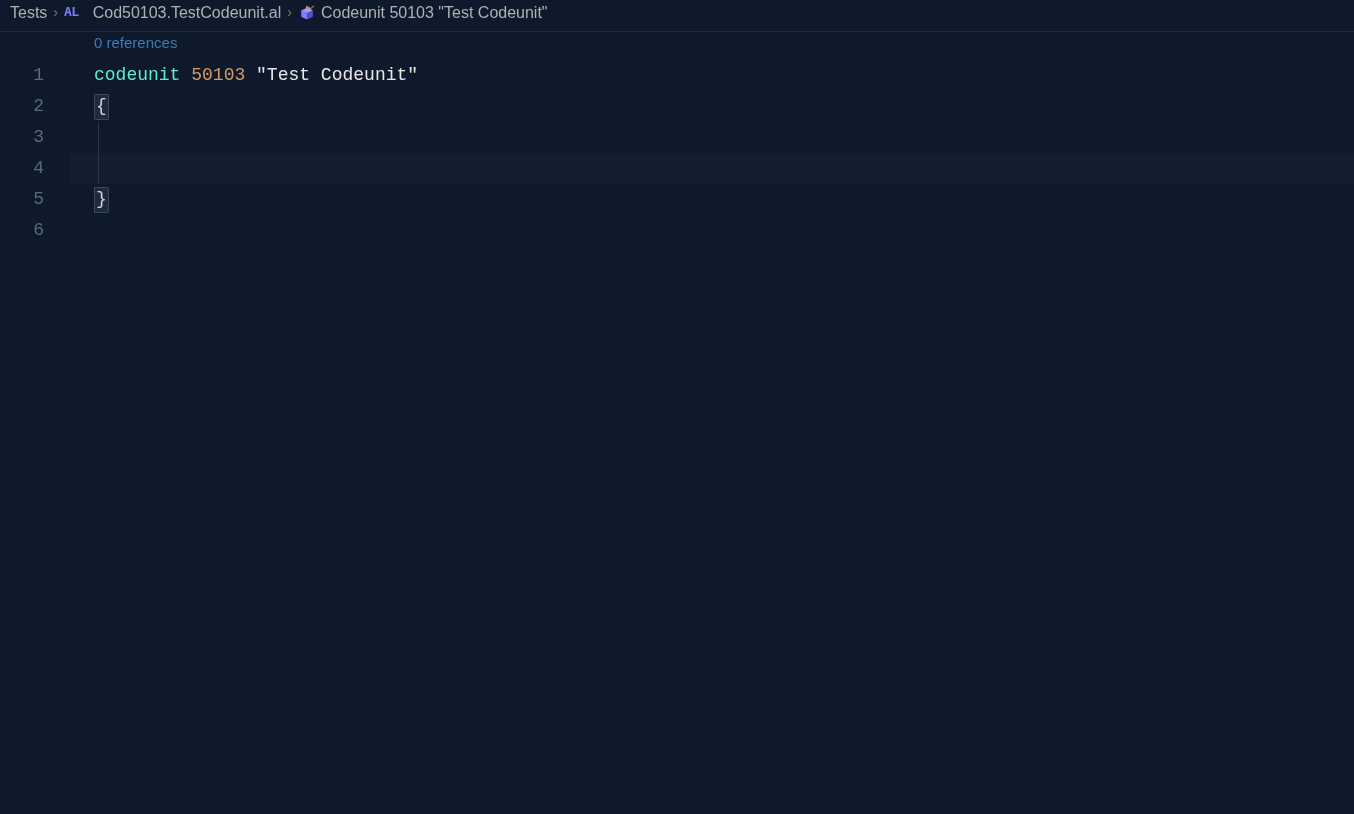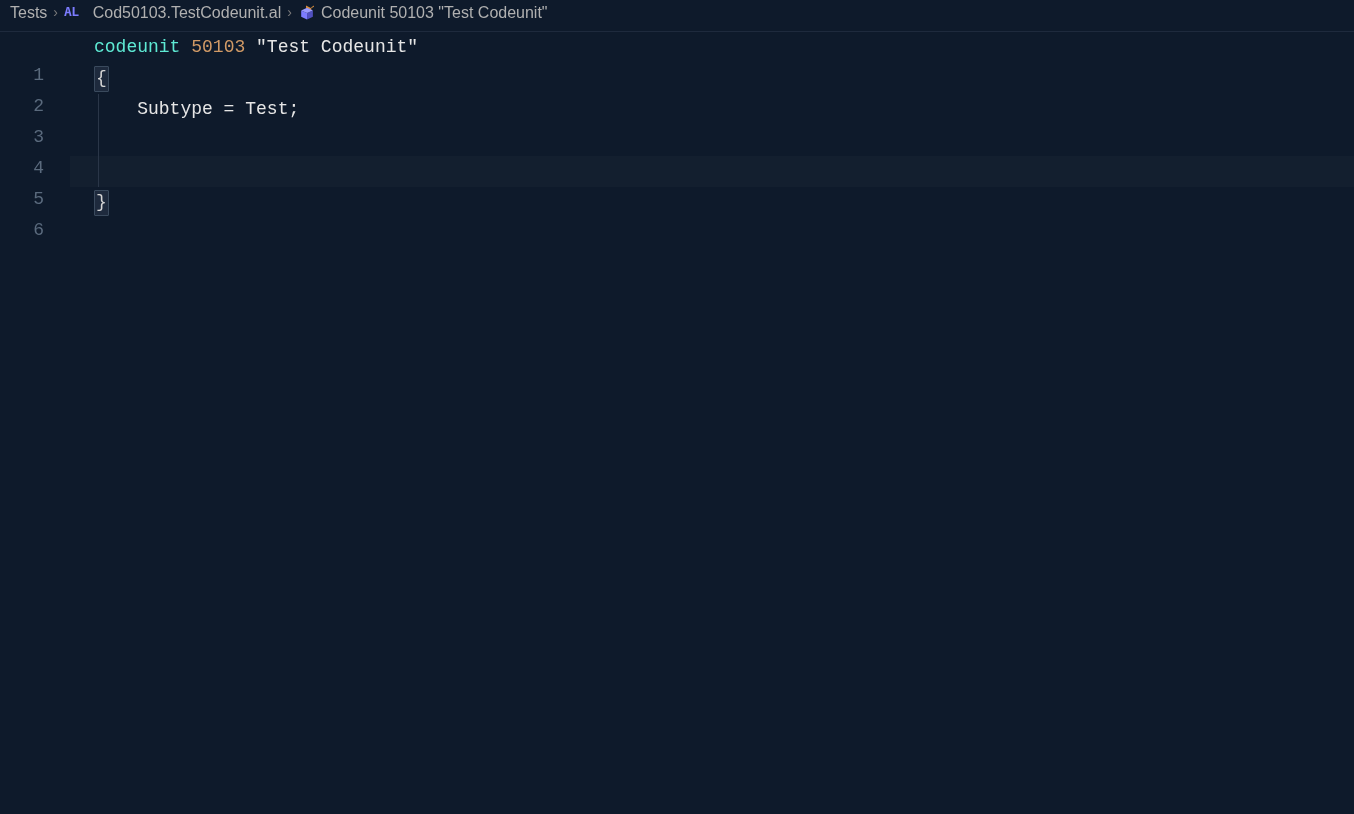--- a/index.html
+++ b/index.html
@@ -139,26 +139,26 @@
 <div class="editor">
   <div class="gutter">
     <div class="line-number">1</div>
     <div class="line-number">2</div>
     <div class="line-number">3</div>
     <div class="line-number">4</div>
     <div class="line-number">5</div>
     <div class="line-number">6</div>
   </div>
   <div class="code-area">
+    <div class="codelens">0 references</div>
 
     <div class="code-line"><span class="tok-keyword">codeunit</span><span class="tok-default"> </span><span class="tok-number">50103</span><span class="tok-default"> </span><span class="tok-string">"Test Codeunit"</span></div>
 
     <div class="code-line"><span class="brace-box">{</span></div>
 
-    <div class="code-line"><span class="indent-guide"></span><span class="tok-default">    Subtype = Test;</span></div>
 
     <div class="code-line"><span class="indent-guide"></span><span class="tok-default"></span></div>
 
     <div class="code-line active"><span class="indent-guide"></span><span class="tok-default"></span></div>
 
     <div class="code-line"><span class="brace-box">}</span></div>
   </div>
 </div>
 
 </body></html>

